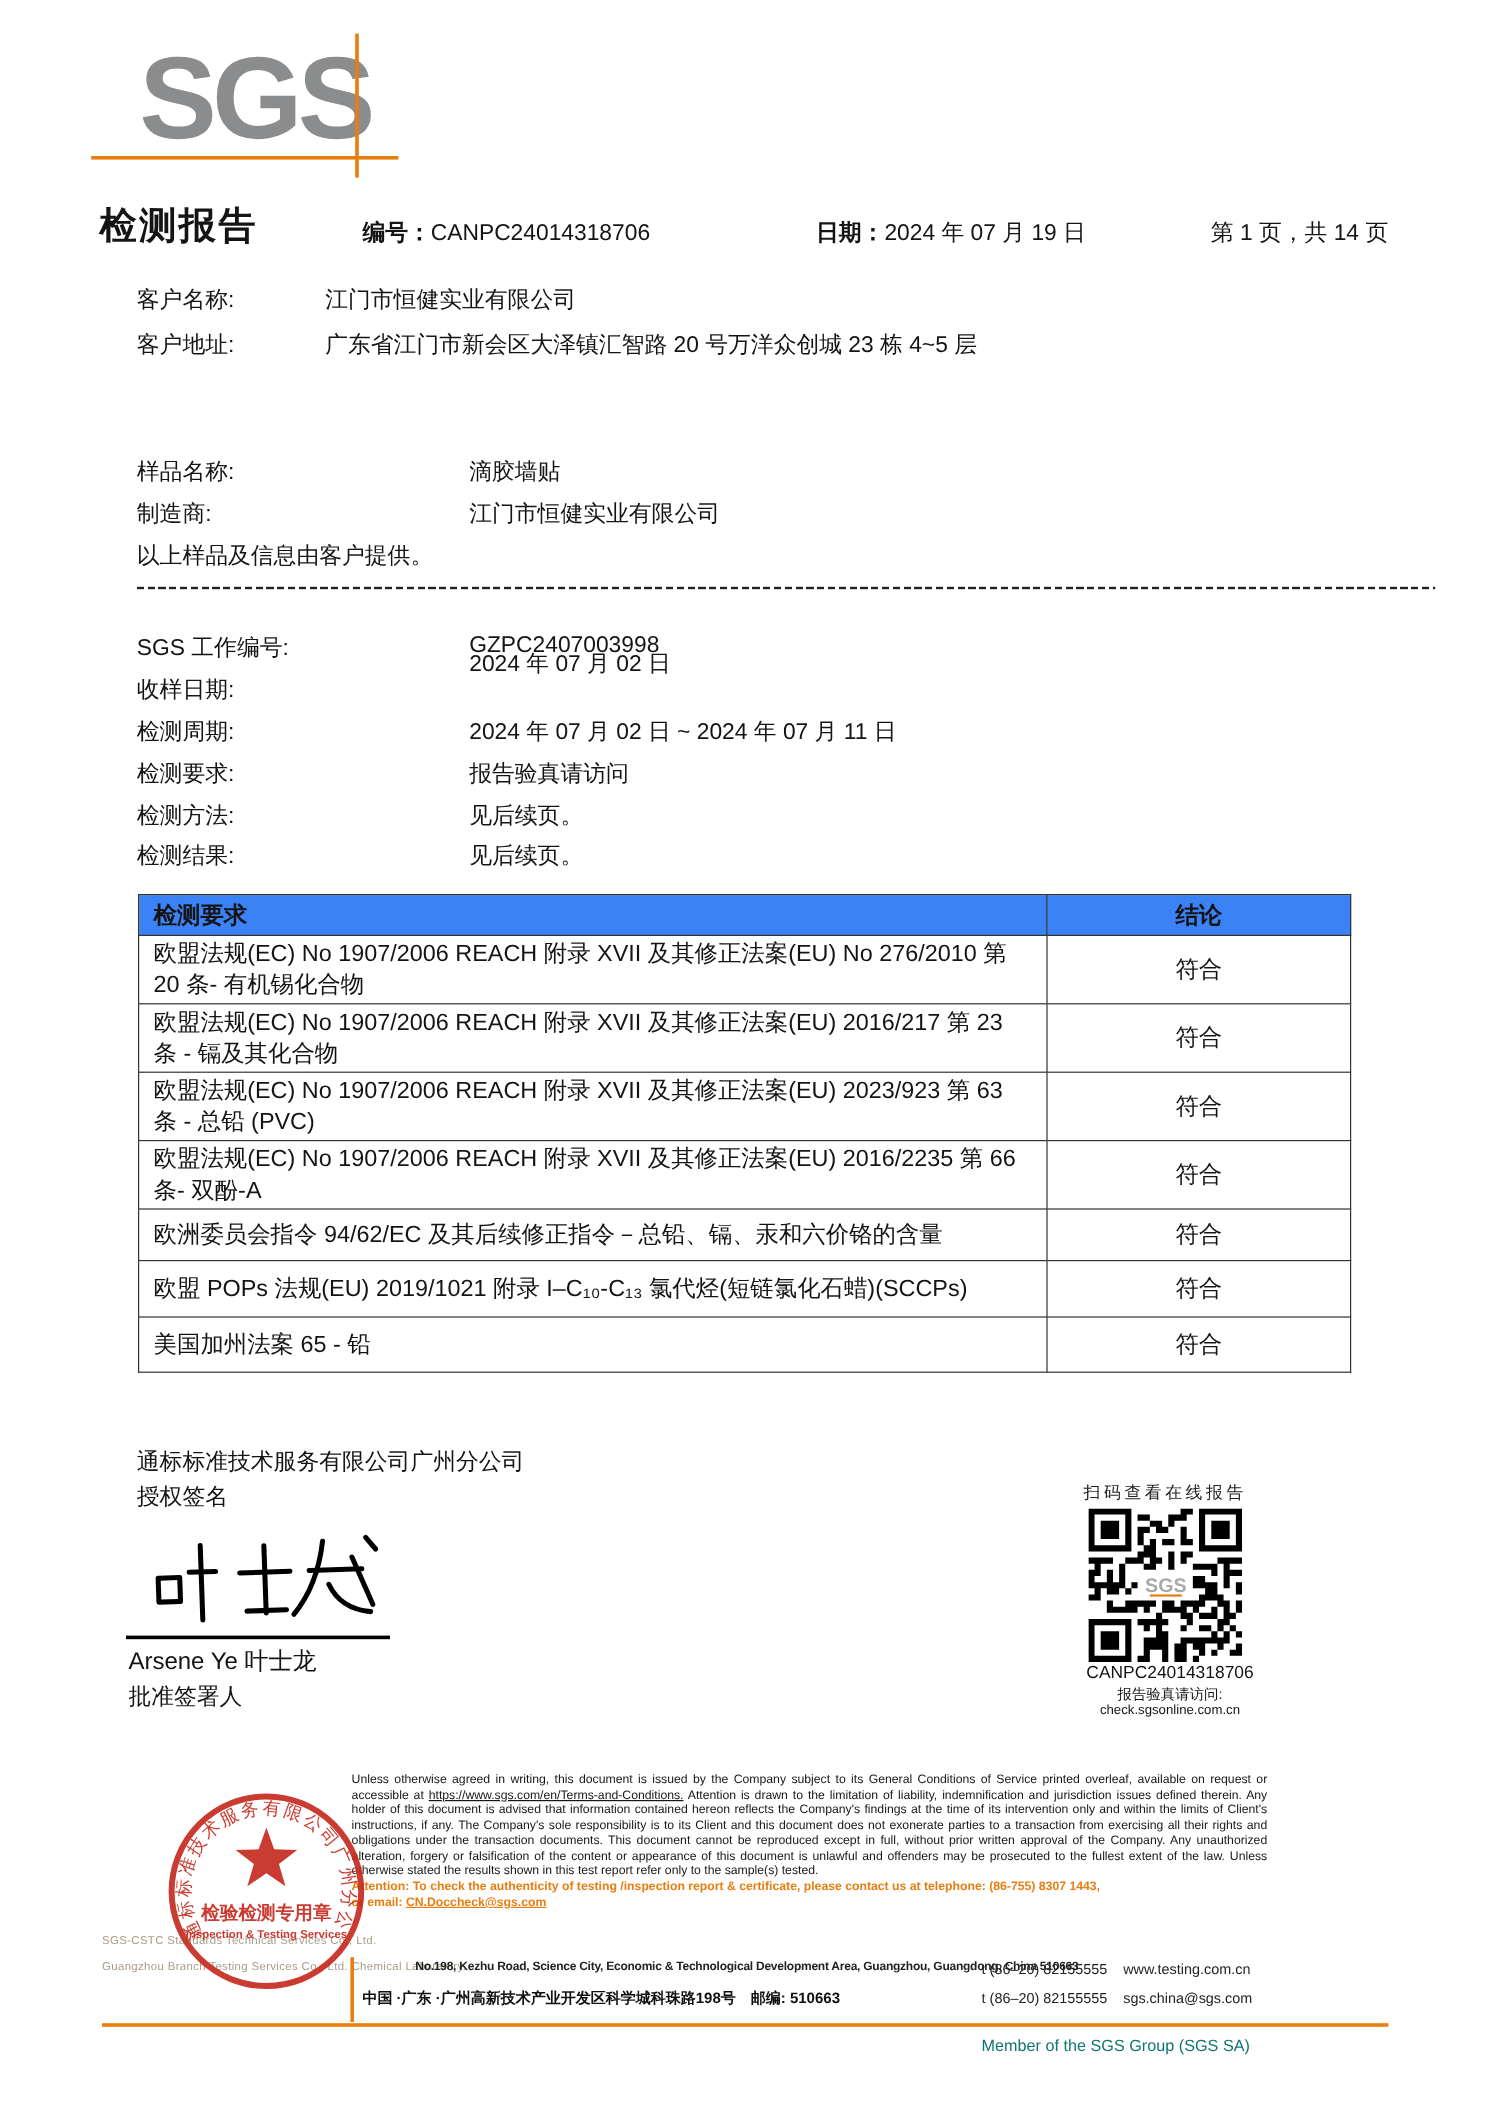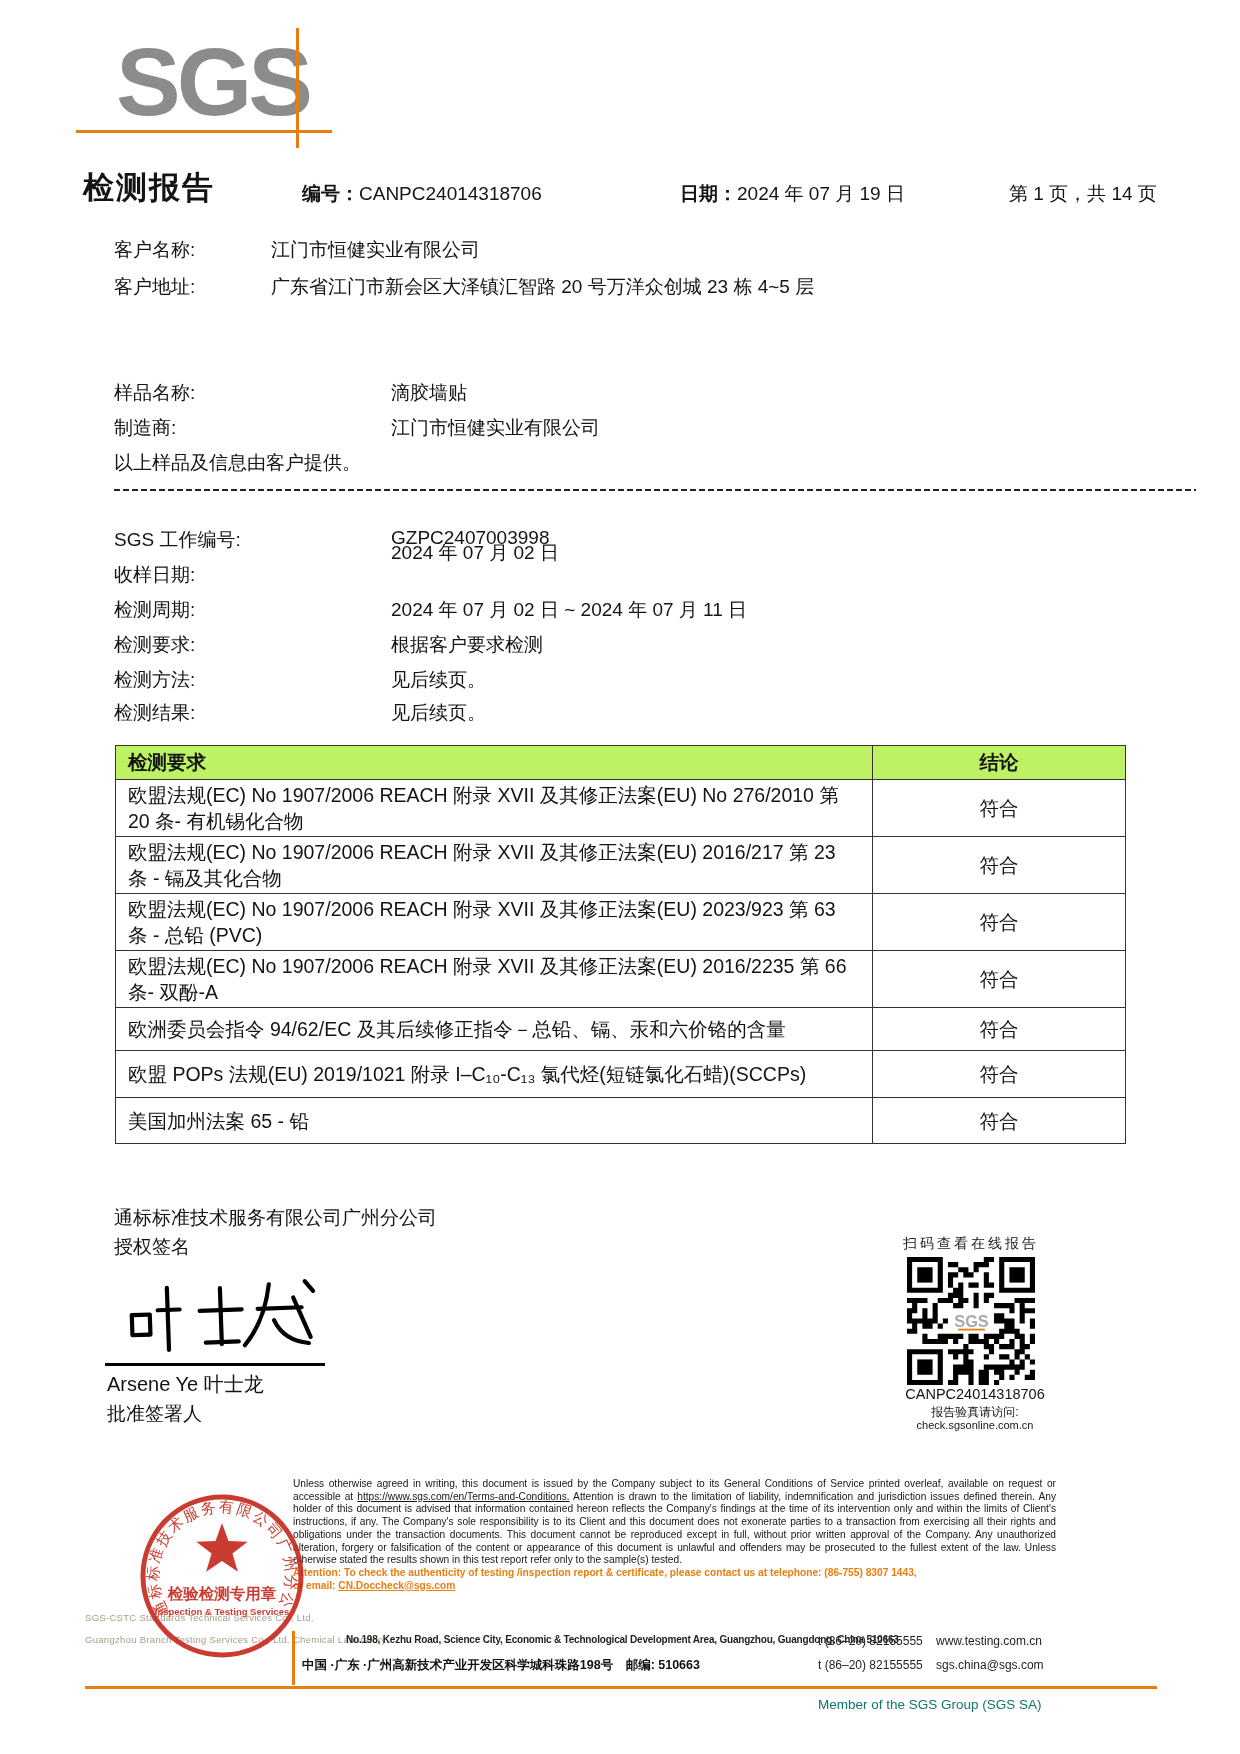--- a/index.html
+++ b/index.html
@@ -14,21 +14,21 @@
   .logo-hline{left:76px;top:130px;width:256px;height:2.5px;background:#e87e10;}
   
   .title{left:83px;top:167px;font-size:31px;font-weight:bold;letter-spacing:2px;}
   .meta{top:181px;font-size:19px;}
   .frow{font-size:19px;}
   .dash-sep{left:114px;top:489px;width:1082px;height:2px;
             background:repeating-linear-gradient(90deg,#222 0 6px,transparent 6px 9px);}
   
   .rtable{position:absolute;left:115px;top:745px;width:1011px;border-collapse:collapse;table-layout:fixed;}
   .rtable th,.rtable td{border:1.6px solid #333;font-size:19.5px;padding:2px 12px;vertical-align:middle;}
-  .rtable th{background:#bef264;height:29px;text-align:left;font-weight:bold;}
+  .rtable th{background:#3b82f6;height:29px;text-align:left;font-weight:bold;}
   .rtable .concl{width:228px;text-align:center;}
   .rtable td{line-height:26px;}
   .rtable tr.h55 td{height:52px;}
   .rtable tr.h42 td{height:38px;}
   .rtable tr.h46 td{height:42px;}
   .rtable tr.h45 td{height:41px;}
   
   .sig-underline{left:105px;top:1363px;width:220px;height:2.5px;background:#000;}
   
   .qr-caption{left:903px;top:1235px;font-size:14px;letter-spacing:3px;color:#222;}
@@ -81,21 +81,21 @@
 
   <div class="abs dash-sep"></div>
 
   <div class="abs frow" style="left:114px;top:527px">SGS 工作编号:</div>
   <div class="abs frow" style="left:391px;top:527px">GZPC2407003998</div>
   <div class="abs frow" style="left:114px;top:562px">收样日期:</div>
   <div class="abs frow" style="left:391px;top:540px">2024 年 07 月 02 日</div>
   <div class="abs frow" style="left:114px;top:597px">检测周期:</div>
   <div class="abs frow" style="left:391px;top:597px">2024 年 07 月 02 日 ~ 2024 年 07 月 11 日</div>
   <div class="abs frow" style="left:114px;top:632px">检测要求:</div>
-  <div class="abs frow" style="left:391px;top:632px">根据客户要求检测</div>
+  <div class="abs frow" style="left:391px;top:632px">报告验真请访问</div>
   <div class="abs frow" style="left:114px;top:667px">检测方法:</div>
   <div class="abs frow" style="left:391px;top:667px">见后续页。</div>
   <div class="abs frow" style="left:114px;top:700px">检测结果:</div>
   <div class="abs frow" style="left:391px;top:700px">见后续页。</div>
 
   <table class="rtable">
     <tbody>
         <tr>
       <th>检测要求</th>
       <th class="concl">结论</th>

